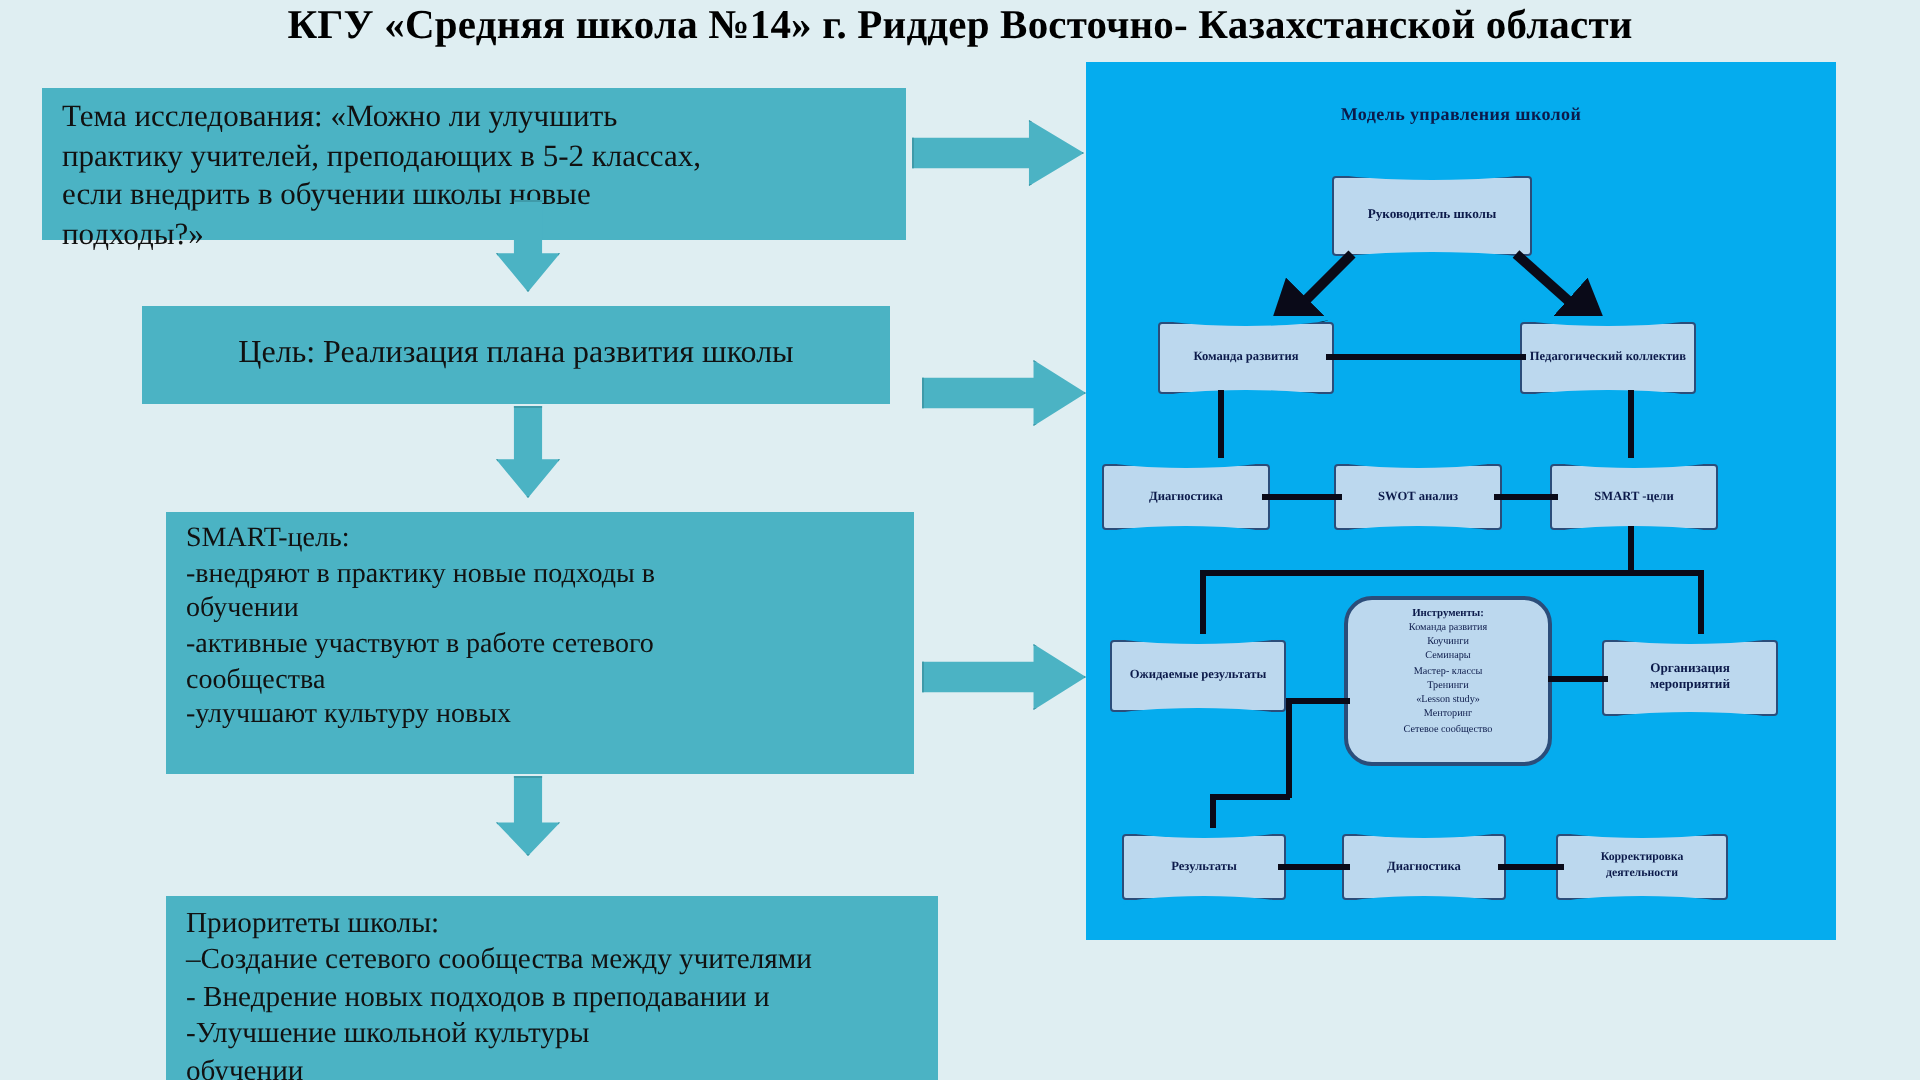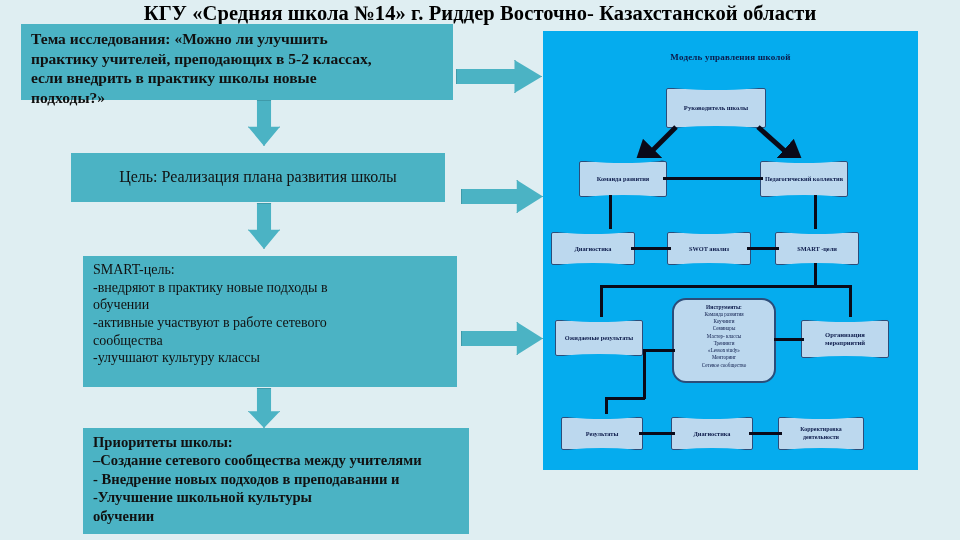--- a/index.html
+++ b/index.html
@@ -26,21 +26,21 @@
   }
 
   
   .tealbox{
     position:absolute;
     background:#4bb3c4;
     color:#111;
     padding:5px 10px 4px 10px;
     line-height:1.26;
   }
-  .tealbox.bold{ font-weight:bold; }
+  .tealbox.bold{ font-weight:normal;margin-top:20px; }
   .tealbox .ln{ display:block; white-space:nowrap; }
 
   #box-theme   { left:21px;  top:24px;  width:432px; height:76px; font-size:15.5px; }
   #box-goal    { left:71px;  top:153px; width:374px; height:49px;
                  display:flex; align-items:center; justify-content:center;
                  font-size:16px; padding:0 12px; }
   #box-smart   { left:83px;  top:256px; width:374px; height:131px; font-size:14px; }
   #box-prior   { left:83px;  top:428px; width:386px; height:106px; font-size:14.6px; }
 
   
@@ -128,39 +128,39 @@
 </head>
 <body>
 
 <div id="slide">
 
   <div class="slide-title">КГУ «Средняя школа №14» г. Риддер Восточно- Казахстанской области</div>
 
   <div class="tealbox bold" id="box-theme">
     <span class="ln">Тема исследования:  «Можно ли улучшить</span>
     <span class="ln">практику учителей, преподающих  в 5-2 классах,</span>
-    <span class="ln">если внедрить в практику школы новые</span>
+    <span class="ln">если внедрить в обучении школы новые</span>
     <span class="ln">подходы?»</span>
   </div>
 
   <div class="arrow-down" id="arr-d1"></div>
 
   <div class="tealbox" id="box-goal">
     <span>Цель:  Реализация плана развития школы</span>
   </div>
 
   <div class="arrow-down" id="arr-d2"></div>
 
   <div class="tealbox" id="box-smart">
     <span class="ln">SMART-цель:</span>
     <span class="ln">-внедряют в практику новые подходы  в</span>
     <span class="ln">обучении</span>
     <span class="ln">-активные участвуют в работе сетевого</span>
     <span class="ln">сообщества</span>
-    <span class="ln">-улучшают культуру классы</span>
+    <span class="ln">-улучшают культуру новых</span>
   </div>
 
   <div class="arrow-down" id="arr-d3"></div>
 
   <div class="tealbox bold" id="box-prior">
     <span class="ln">Приоритеты школы:</span>
     <span class="ln">–Создание сетевого сообщества между учителями</span>
     <span class="ln">- Внедрение новых подходов в преподавании и</span>
     <span class="ln">-Улучшение школьной культуры</span>
     <span class="ln">обучении</span>

